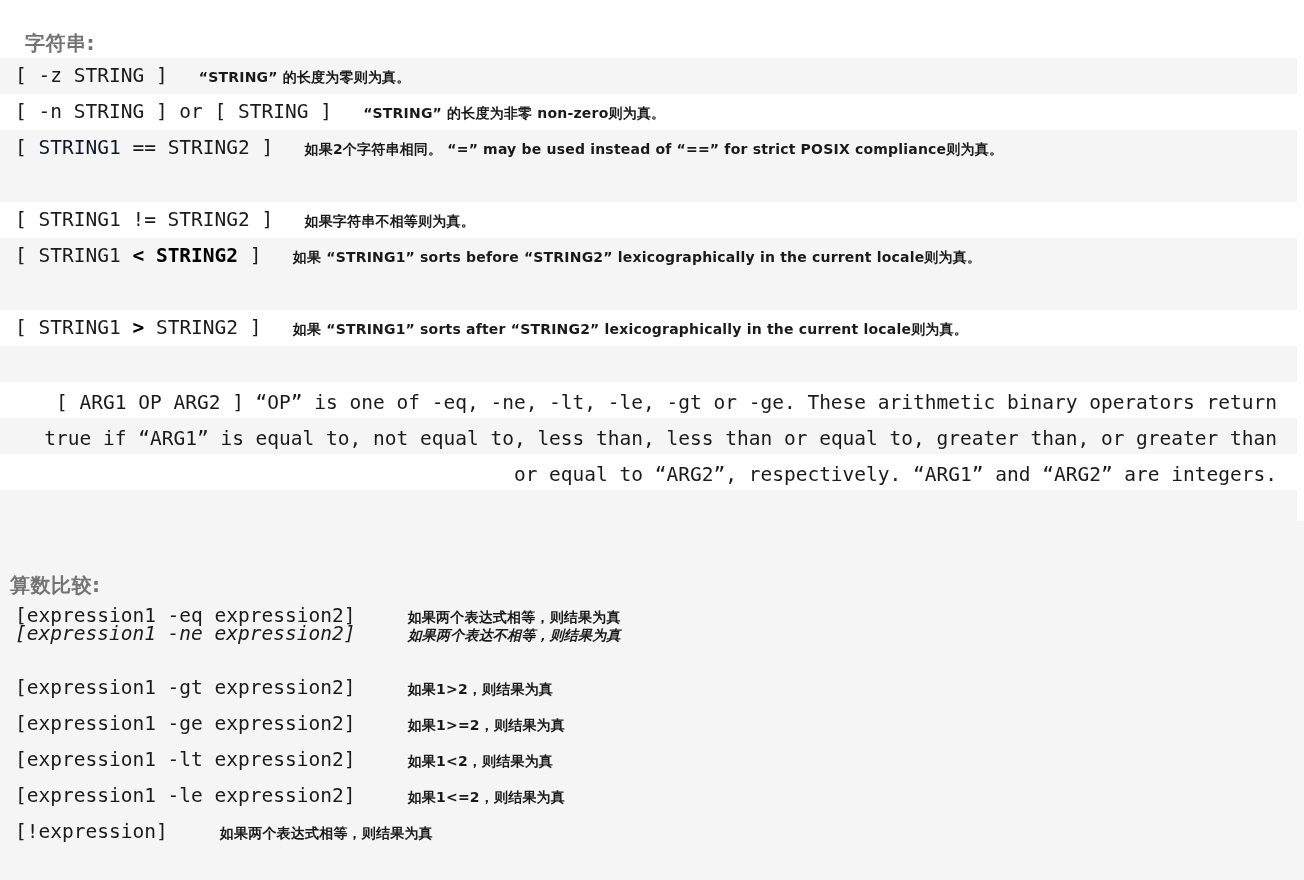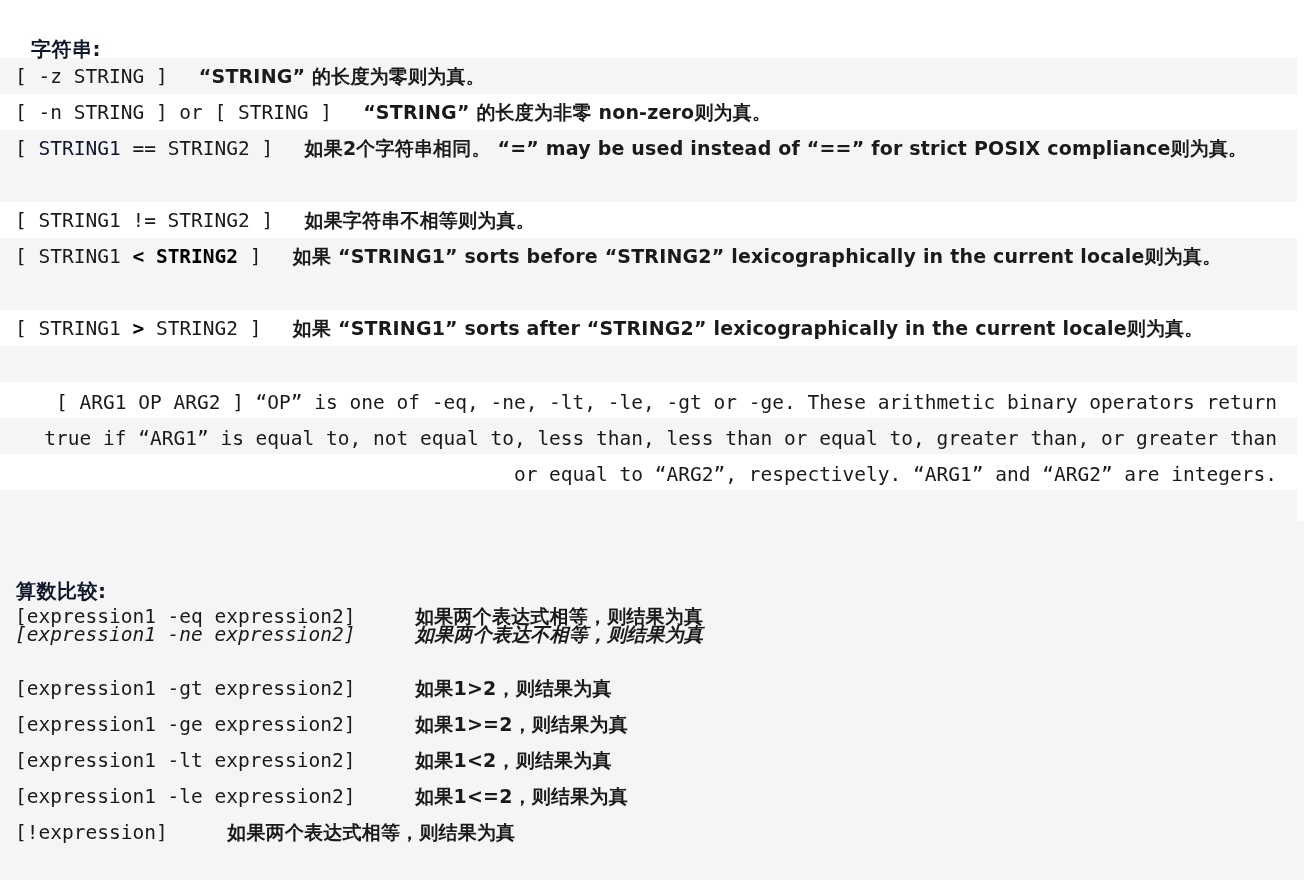--- a/index.html
+++ b/index.html
@@ -17,42 +17,42 @@
   
   .stripes{position:absolute;left:0;top:0;width:1297px;height:880px;z-index:0;}
   .stripe{position:absolute;left:0;width:1297px;background:#f5f5f5;}
 
   
   .lower-bg{position:absolute;left:0;top:521px;width:1304px;height:359px;background:#f5f5f5;z-index:0;}
 
   .content{position:absolute;left:0;top:0;width:1304px;z-index:2;}
 
   h2.section{
-    margin:16px;
+    margin:10px;
     font-family:"DejaVu Sans","Liberation Sans",sans-serif;
     font-size:20px;
     font-weight:bold;
-    color:#0f172a;
+    color:#737373;
     letter-spacing:.5px;
   }
   .sec1{position:absolute;left:15px;top:20px;}
   .sec2{position:absolute;left:0;top:562px;}
 
   .line{
     position:absolute;
     left:15px;
     width:1270px;
     line-height:36px;
     white-space:normal;
     word-break:normal;
   }
   .cn{
     font-family:"DejaVu Sans","Liberation Sans",sans-serif;
     font-weight:bold;
-    font-size:19px;
+    font-size:14px;
     letter-spacing:.2px;
   }
   .mono{font-family:"DejaVu Sans Mono","Liberation Mono",monospace;}
   .red{color:#0f172a;}
   .maroon{color:#000000;font-weight:bold;}
   .gap{display:inline-block;width:1.6em;}
 
   
   .para{
     position:absolute;

